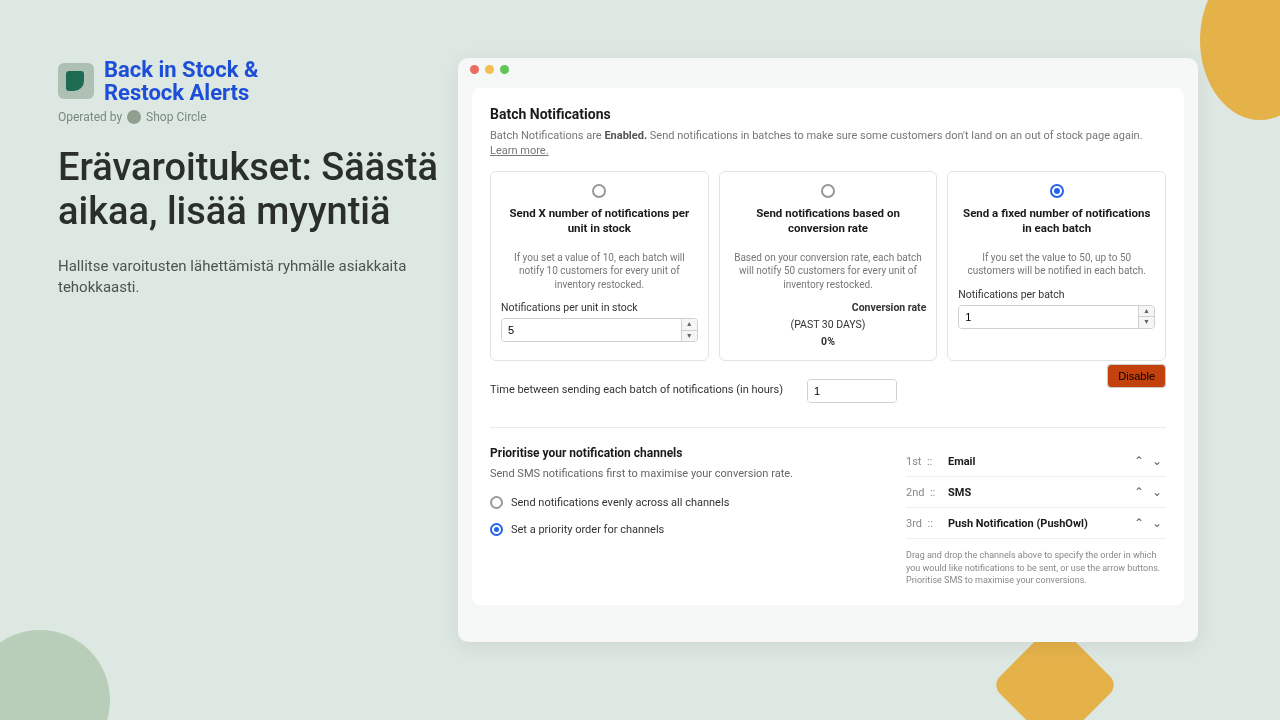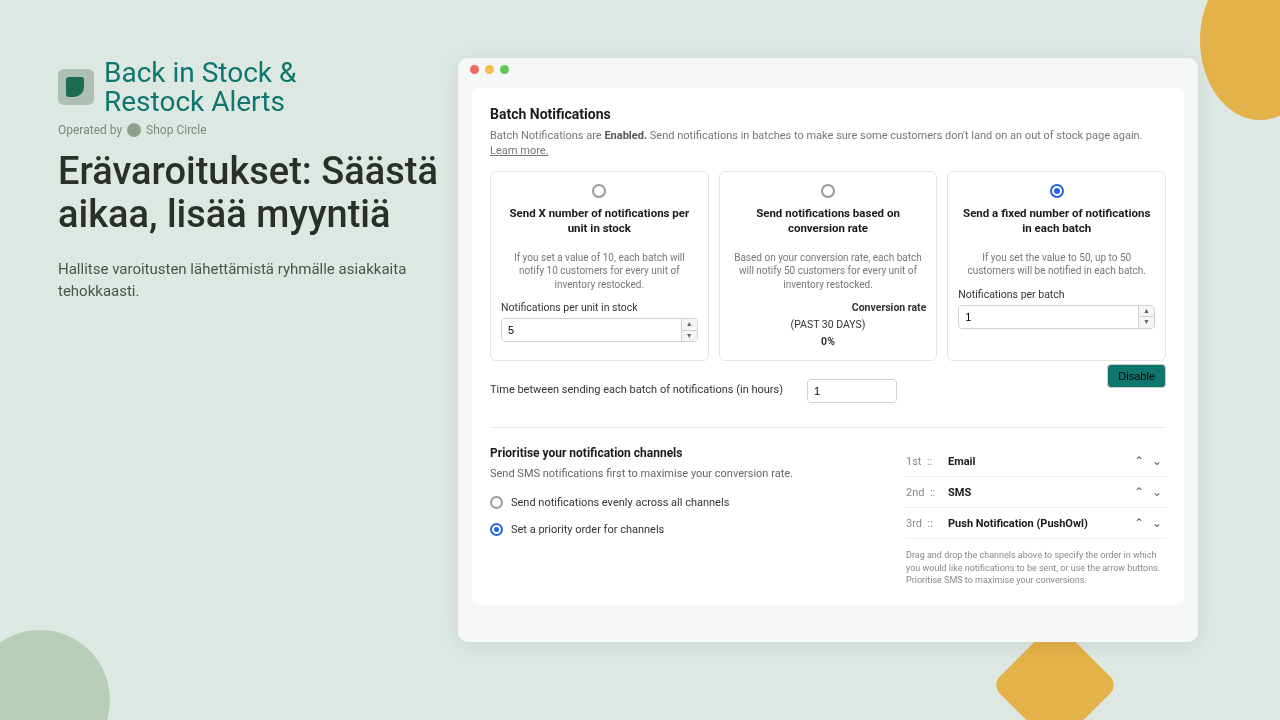--- a/index.html
+++ b/index.html
@@ -61,42 +61,42 @@
   content: "";
   position: absolute;
   top: 8px;
   left: 8px;
   width: 18px;
   height: 20px;
   background: #1d6b53;
   border-radius: 3px 3px 10px 3px;
 }
 .brand-text {
-  font-size: 28px;
-  font-weight: 400;
-  color: #0f766e;
+  font-size: 22px;
+  font-weight: 700;
+  color: #1d4ed8;
   line-height: 1.05;
 }
 .operated-row {
   margin-top: 6px;
   font-size: 12px;
   color: #7a8a80;
   display: flex;
   align-items: center;
   gap: 5px;
 }
 .shop-circle-icon {
   width: 14px;
   height: 14px;
   background: #8fa090;
   border-radius: 50%;
   display: inline-block;
 }
 .headline {
-  margin-top: 13px;
+  margin-top: 22px;
   font-size: 38px;
   font-weight: 500;
   color: #2a2f2a;
   line-height: 1.15;
 }
 .subhead {
   margin-top: 22px;
   font-size: 15px;
   color: #4a554c;
   line-height: 1.45;
@@ -230,21 +230,21 @@
 }
 .spin-btn:first-child { border-bottom: 1px solid #d0d0d0; }
 .disable-btn {
   position: absolute;
   top: 276px;
   right: 18px;
   border: 1px solid #ccc;
   border-radius: 4px;
   padding: 5px 10px;
   font-size: 11px;
-  background: #0f766e;
+  background: #c2410c;
   cursor: pointer;
 }
 .time-row {
   display: flex;
   align-items: center;
   gap: 24px;
   margin-top: 14px;
 }
 .time-label {
   font-size: 11px;

